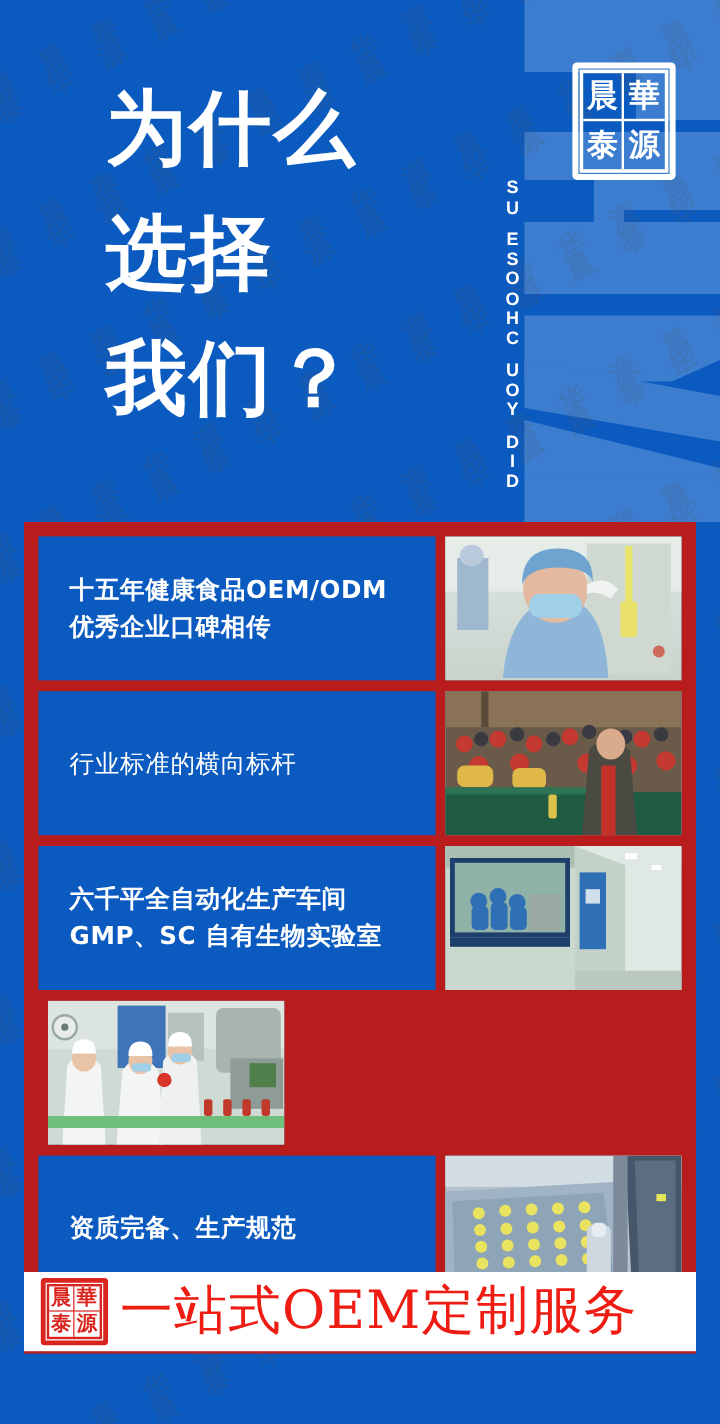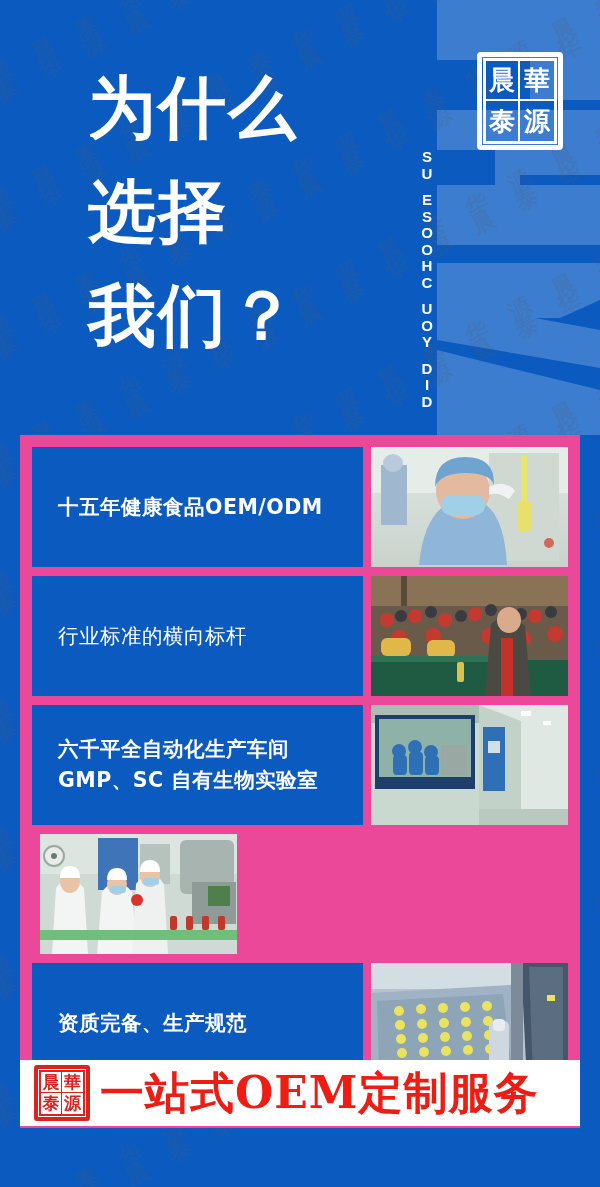--- a/index.html
+++ b/index.html
@@ -64,21 +64,21 @@
     display:flex; align-items:center; justify-content:center;
     color:#ffffff; font-size:26px; font-weight:700;
     font-family:"DejaVu Serif","Liberation Serif",serif; line-height:1;
   }
   #header-seal .sc.b-r{ border-right:2px solid #ffffff; }
   #header-seal .sc.b-b{ border-bottom:2px solid #ffffff; }
 
   
   #content-panel{
     position:absolute; left:20px; top:435px; width:560px; height:693px;
-    background:#ec4899; z-index:9;
+    background:#b91c1c; z-index:9;
   }
 
   #feature-list{ position:absolute; left:12px; top:12px; width:536px; }
 
   .feature-row{
     display:flex; width:536px; height:120px; margin-bottom:9px;
   }
   .feature-row:last-child{ margin-bottom:0;justify-content:flex-end; }
 
   .feature-card{
@@ -115,21 +115,21 @@
     display:flex; align-items:center; justify-content:center;
     color:#d9241f; font-size:17px; font-weight:700; line-height:1;
     font-family:"DejaVu Serif","Liberation Serif",serif;
   }
   #banner-seal .bc.r{ border-right:1.5px solid #d9241f; }
   #banner-seal .bc.b{ border-bottom:1.5px solid #d9241f; }
 
   #banner-text{
     margin-left:10px; color:#ee1c12;
     font-family:"DejaVu Serif","Liberation Serif",serif;
-    font-weight:700; font-size:44px; letter-spacing:1px; line-height:1;
+    font-weight:400; font-size:44px; letter-spacing:1px; line-height:1;
     white-space:nowrap;
   }
 </style>
 </head>
 <body>
 
 <div id="bg-deco">
   <svg width="600" height="440" style="position:absolute;left:0;top:0;">
 
     <polygon points="455,0 600,0 600,100 530,100 530,60 455,60" fill="#3c7dd0"></polygon>
@@ -181,20 +181,21 @@
       <div class="sc">源</div>
     </div>
   </div>
 </div>
 
 <div id="content-panel">
   <div id="feature-list">
       <div class="feature-row">
         <div class="feature-card bold">
           <div class="fl">十五年健康食品OEM/ODM</div>
+          <div class="fl">优秀企业口碑相传</div>
         </div>
         <div class="feature-thumb">
           <svg viewBox="0 0 197 120" xmlns="http://www.w3.org/2000/svg">
     <defs>
               <linearGradient id="g1" x1="0" y1="0" x2="0" y2="1">
       <stop offset="0" stop-color="#dfe6e2"></stop>
                 <stop offset="1" stop-color="#c9d3cc"></stop>
               </linearGradient>
             </defs>
     <rect width="197" height="120" fill="url(#g1)"></rect>

